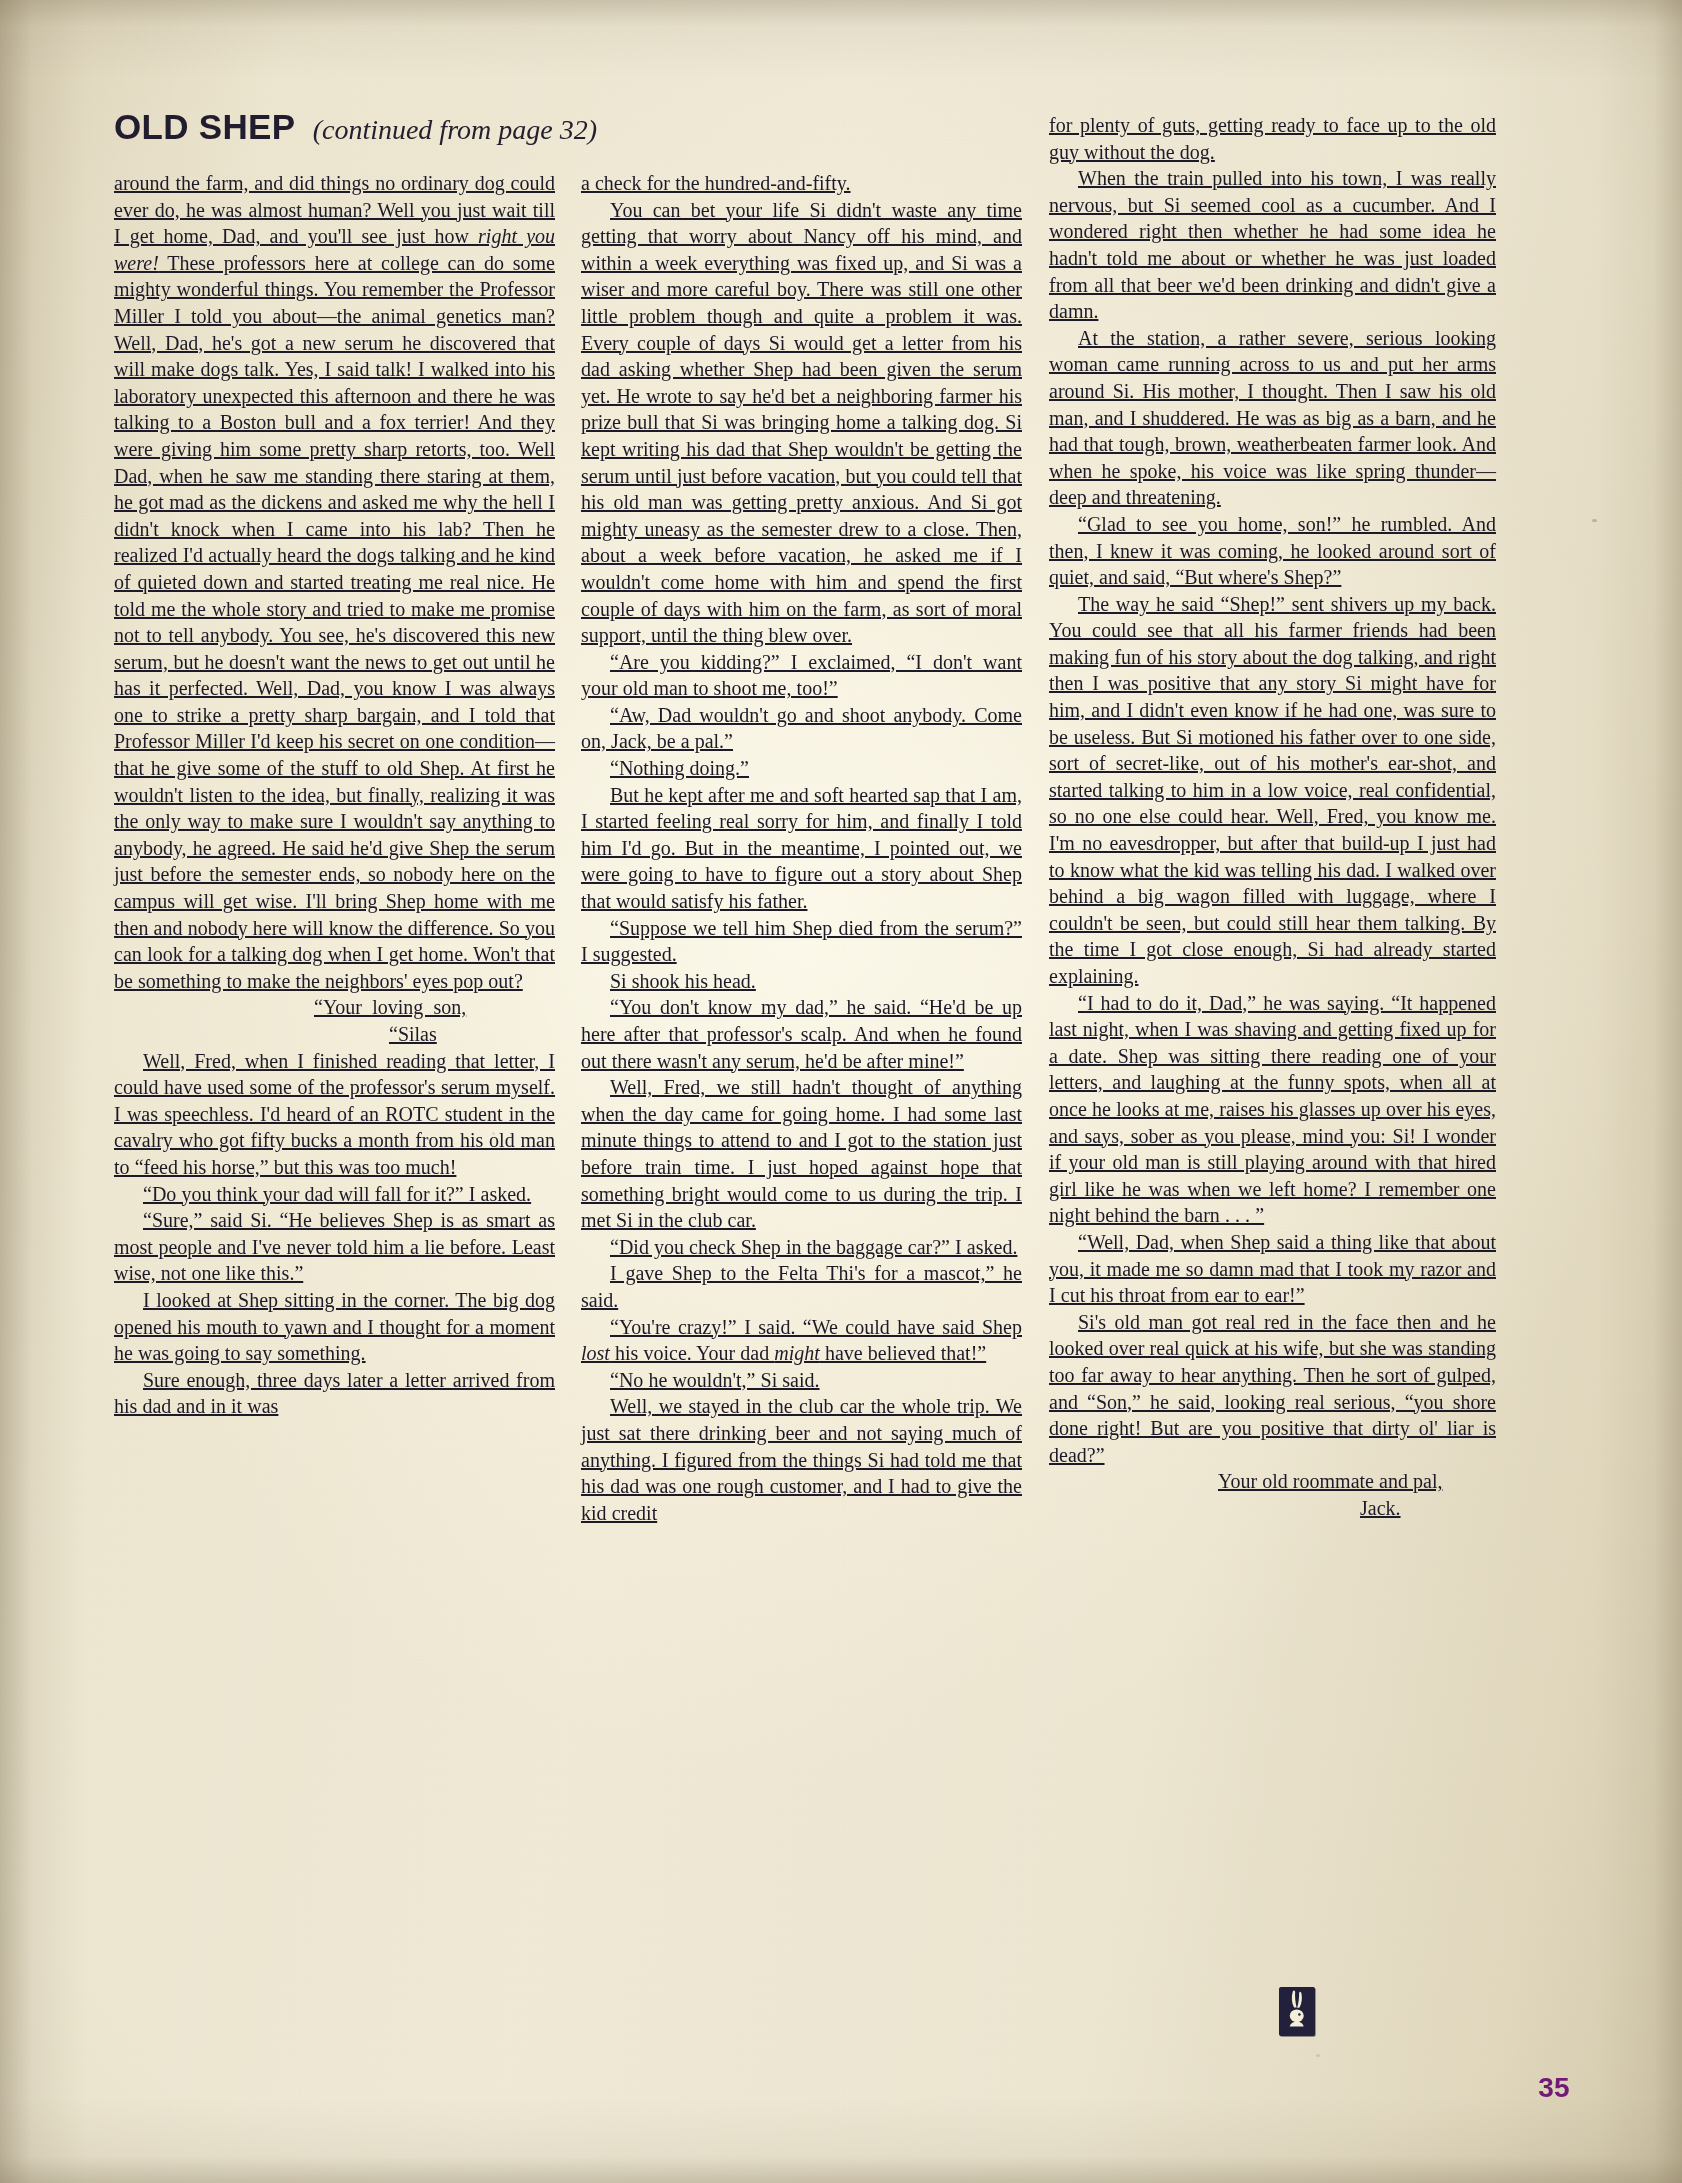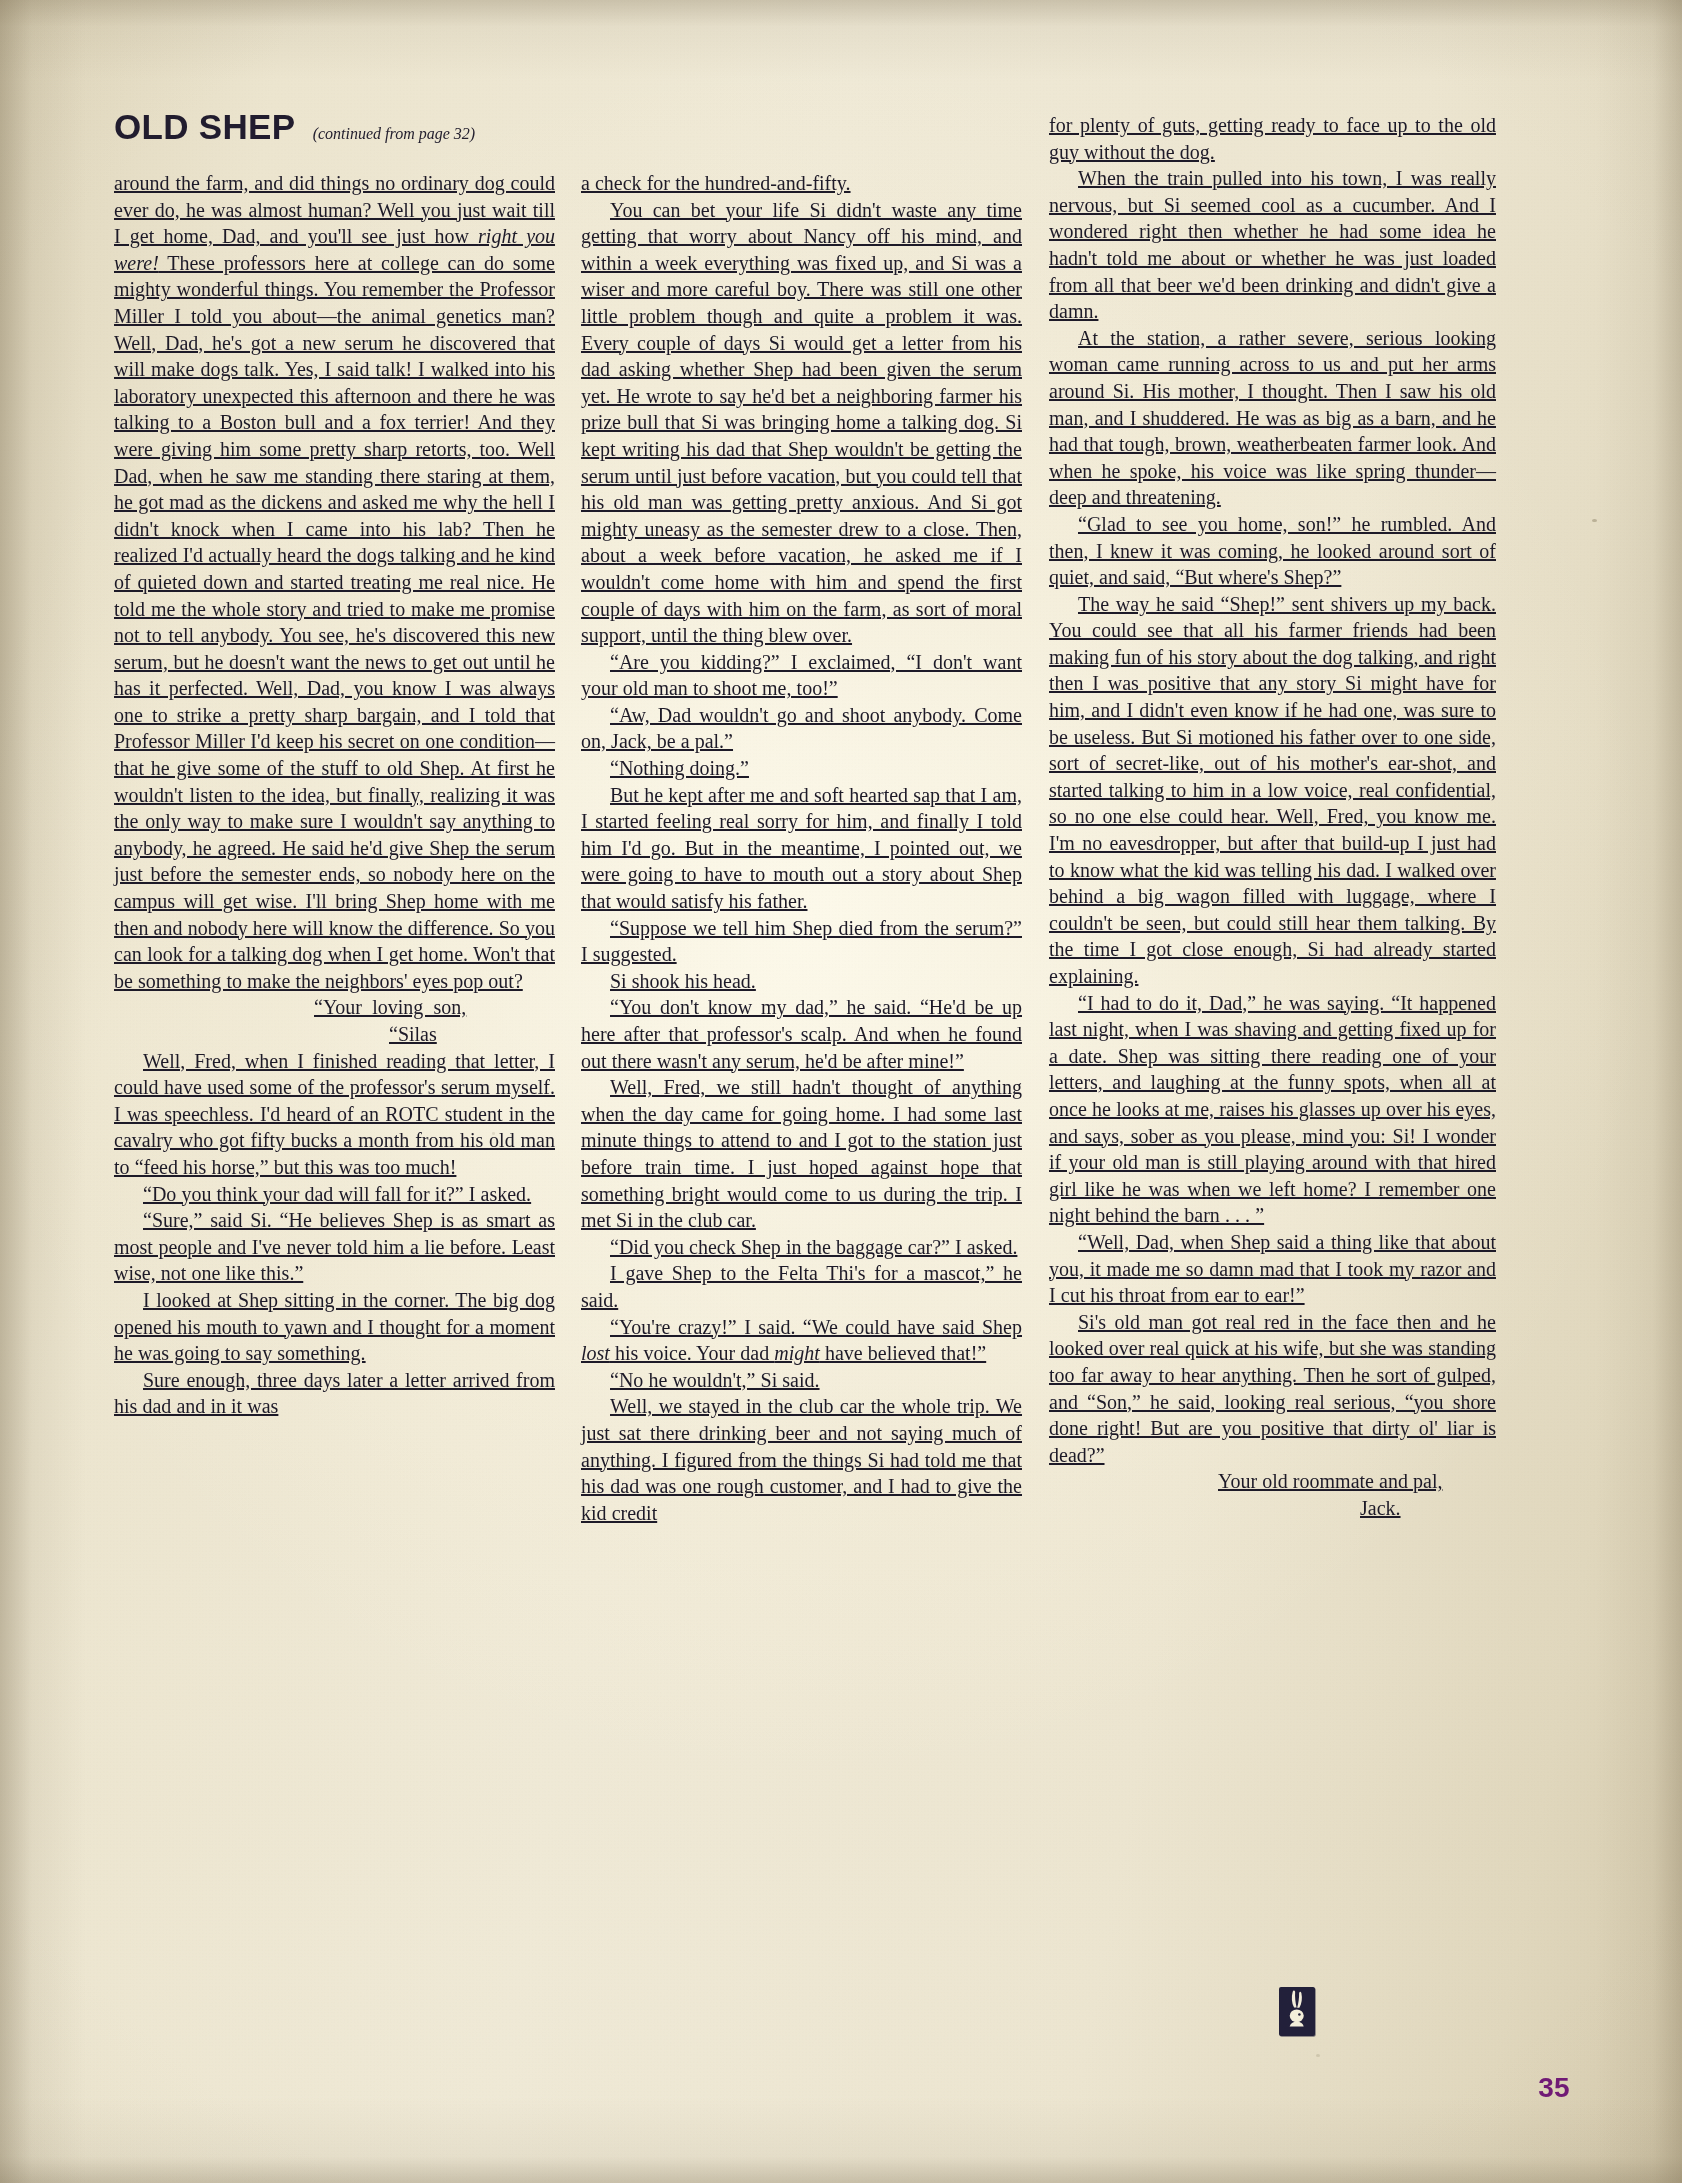--- a/index.html
+++ b/index.html
@@ -67,21 +67,21 @@
     font-family: "Liberation Sans", "DejaVu Sans", sans-serif;
     font-weight: bold;
     font-size: 35px;
     letter-spacing: 0.3px;
     color: #211c2e;
     line-height: 1;
   }
   .continued {
     font-family: "Liberation Serif", "DejaVu Serif", serif;
     font-style: italic;
-    font-size: 16px;
+    font-size: 28px;
     color: #24202f;
     margin-left: 17.3px;
     line-height: 1;
   }
 
   
   .col {
     position: absolute;
     color: #1d1a28;
     font-size: 20px;
@@ -176,21 +176,21 @@
       <p class="">“Sure,” said Si. “He believes Shep is as smart as most people and I've never told him a lie before. Least wise, not one like this.”</p>
       <p class="">I looked at Shep sitting in the corner. The big dog opened his mouth to yawn and I thought for a moment he was going to say something.</p>
       <p class="">Sure enough, three days later a letter arrived from his dad and in it was</p>
     </div>
   <div class="col" id="col2">
       <p class="noindent">a check for the hundred-and-fifty.</p>
       <p class="">You can bet your life Si didn't waste any time getting that worry about Nancy off his mind, and within a week everything was fixed up, and Si was a wiser and more careful boy. There was still one other little problem though and quite a problem it was. Every couple of days Si would get a letter from his dad asking whether Shep had been given the serum yet. He wrote to say he'd bet a neighboring farmer his prize bull that Si was bringing home a talking dog. Si kept writing his dad that Shep wouldn't be getting the serum until just before vacation, but you could tell that his old man was getting pretty anxious. And Si got mighty uneasy as the semester drew to a close. Then, about a week before vacation, he asked me if I wouldn't come home with him and spend the first couple of days with him on the farm, as sort of moral support, until the thing blew over.</p>
       <p class="">“Are you kidding?” I exclaimed, “I don't want your old man to shoot me, too!”</p>
       <p class="">“Aw, Dad wouldn't go and shoot anybody.  Come on, Jack, be a pal.”</p>
       <p class="">“Nothing doing.”</p>
-      <p class="">But he kept after me and soft hearted sap that I am, I started feeling real sorry for him, and finally I told him I'd go. But in the meantime, I pointed out, we were going to have to mouth out a story about Shep that would satisfy his father.</p>
+      <p class="">But he kept after me and soft hearted sap that I am, I started feeling real sorry for him, and finally I told him I'd go. But in the meantime, I pointed out, we were going to have to figure out a story about Shep that would satisfy his father.</p>
       <p class="">“Suppose we tell him Shep died from the serum?” I suggested.</p>
       <p class="">Si shook his head.</p>
       <p class="">“You don't know my dad,” he said. “He'd be up here after that professor's scalp. And when he found out there wasn't any serum, he'd be after mine!”</p>
       <p class="">Well, Fred, we still hadn't thought of anything when the day came for going home. I had some last minute things to attend to and I got to the station just before train time. I just hoped against hope that something bright would come to us during the trip. I met Si in the club car.</p>
       <p class="">“Did you check Shep in the baggage car?” I asked.</p>
       <p class="">I gave Shep to the Felta Thi's for a mascot,” he said.</p>
       <p class="">“You're crazy!” I said. “We could have said Shep <em>lost</em> his voice. Your dad <em>might</em> have believed that!”</p>
       <p class="">“No he wouldn't,” Si said.</p>
       <p class="">Well, we stayed in the club car the whole trip. We just sat there drinking beer and not saying much of anything. I figured from the things Si had told me that his dad was one rough customer, and I had to give the kid credit</p>
     </div>

